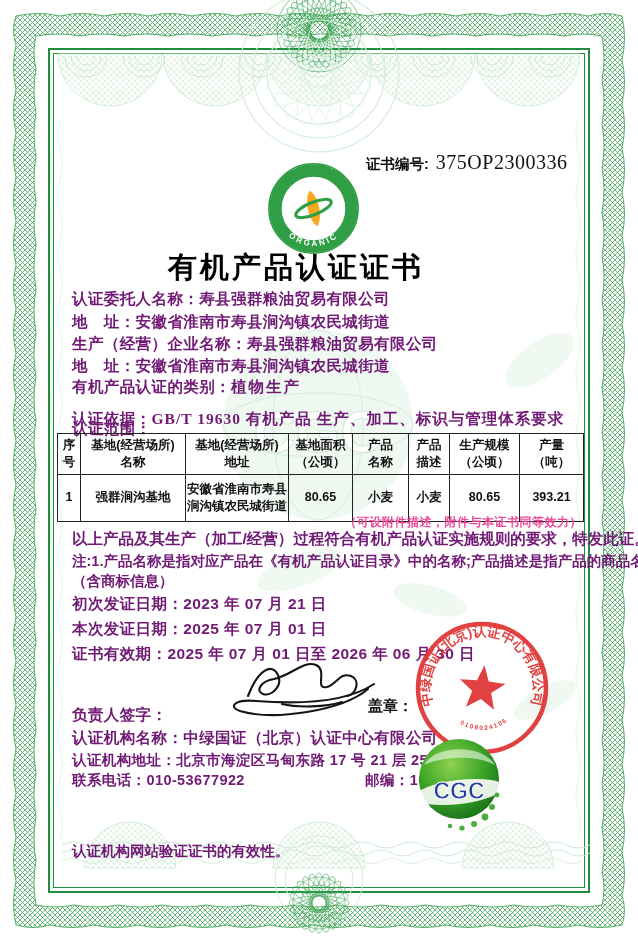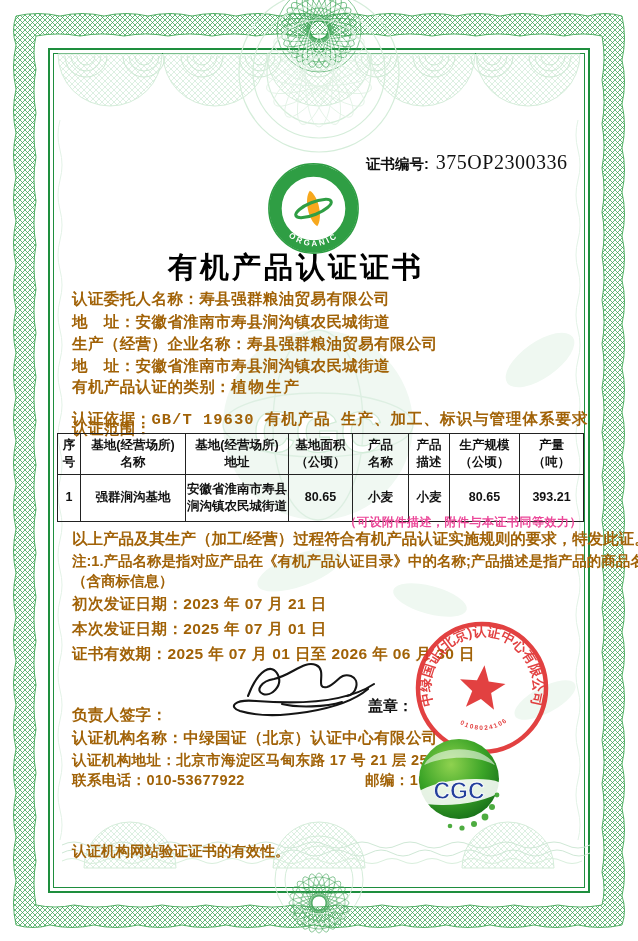--- a/index.html
+++ b/index.html
@@ -1,22 +1,22 @@
 <!DOCTYPE html>
 <html><head>
 <meta charset="utf-8">
 <style>
   html,body{margin:0;padding:0;background:#ffffff;}
   .page{position:relative;width:638px;height:941px;background:#ffffff;overflow:hidden;
         font-family:"Liberation Sans","DejaVu Sans",sans-serif;color:#111;}
   #deco{position:absolute;left:0;top:0;z-index:0;}
   .content{position:absolute;left:0;top:0;width:638px;height:941px;z-index:1;}
   .line{position:absolute;left:72px;font-weight:700;font-size:15.5px;line-height:20px;
-        letter-spacing:.4px;white-space:nowrap;color:#a16207;}
-  .kai{font-family:Liberation Mono, monospace;font-weight:600;}
+        letter-spacing:.4px;white-space:nowrap;color:#701a75;}
+  .kai{font-family:Liberation Serif, serif;font-weight:600;}
   .certno{position:absolute;left:366px;top:151px;display:flex;align-items:baseline;gap:7px;}
   .certno .lbl{font-weight:700;font-size:14.5px;}
   .certno .val{font-family:"Liberation Serif","DejaVu Serif",serif;font-size:20px;letter-spacing:.5px;}
   .title{position:absolute;left:0;top:248px;width:512px;text-align:center;
          font-size:29px;font-weight:800;letter-spacing:3px;color:#000;margin-left:40px;}
   table.scope{position:absolute;left:57px;top:433px;width:526px;border-collapse:collapse;
         table-layout:fixed;background:transparent;}
   table.scope td{border:1px solid #222;text-align:center;vertical-align:middle;
         font-size:12.5px;font-weight:700;line-height:1.35;padding:3px 1px;color:#111;}
   table.scope{border:1.5px solid #222;}

